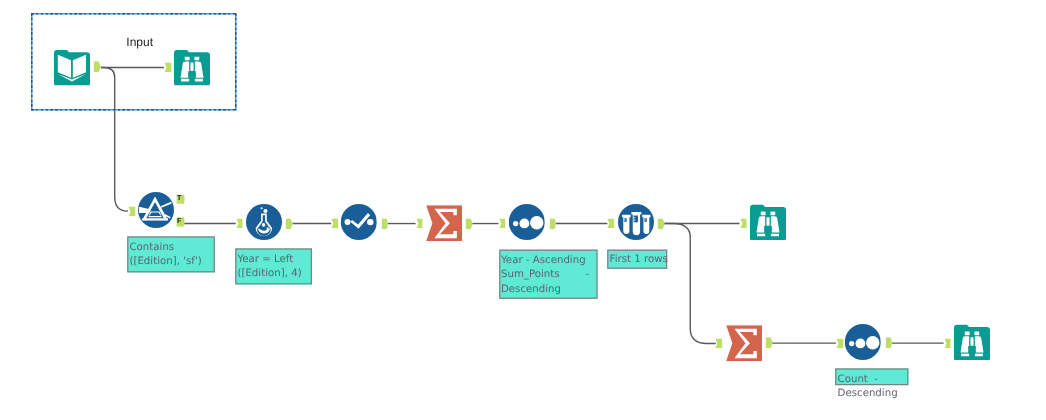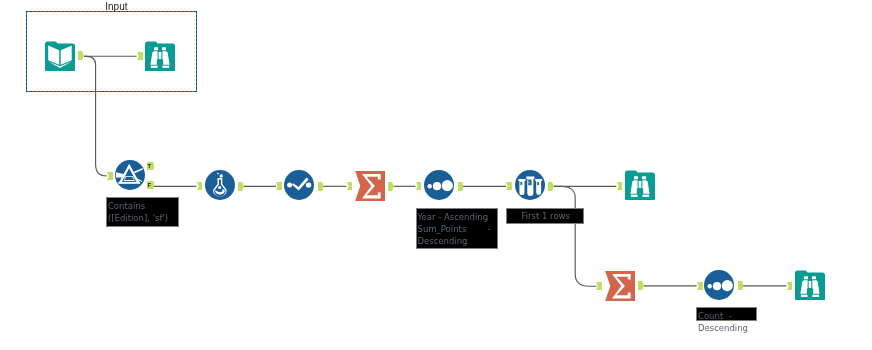--- a/index.html
+++ b/index.html
@@ -28,31 +28,31 @@
   .anchor > svg{display:block;}
   .anchor-letter{position:absolute;left:0;top:0;width:100%;height:100%;
                  font-family:"Liberation Sans",sans-serif;
                  font-size:6px;line-height:1;font-weight:bold;color:#1d1d1d;
                  display:flex;align-items:center;justify-content:center;
                  padding:0 1.6px 0 0;box-sizing:border-box;}
 
   #wires{position:absolute;left:0;top:0;width:872px;height:350px;pointer-events:none;}
 
   .annotation{position:absolute;box-sizing:border-box;border:1px solid #808080;
-              background:#000000;color:#5b6470;font-size:8.5px;line-height:12px;
+              background:#5eead4;color:#5b6470;font-size:8.5px;line-height:12px;
               padding:1.5px 0 0 0.6px;white-space:pre;}
 </style>
 </head>
 <body>
 
 <div id="canvas">
   <div class="tool-container" style="left:26.4px;top:11.4px;width:170.5px;height:80.3px;">
     <div class="ants"></div>
   </div>
-  <div class="container-title" style="left:26.4px;top:2px;width:180px;">Input</div>
+  <div class="container-title" style="left:26.4px;top:31px;width:180px;">Input</div>
   <svg id="wires" viewBox="0 0 872 350">
     <path d="M84.1 56.2 L136.6 56.2" fill="none" stroke="#595959" stroke-width="1.15"></path>
     <path d="M84.0 56.3 L86.5 56.3 C91.5 56.3 95.6 58.6 95.6 64.5 L95.6 164.0 C95.6 172.4 99.6 175.9 106.0 175.9 L106.6 175.9" fill="none" stroke="#595959" stroke-width="1.15"></path>
     <path d="M152.4 186.3 L196.4 186.3" fill="none" stroke="#595959" stroke-width="1.15"></path>
     <path d="M243.8 186.3 L276.0 186.3" fill="none" stroke="#595959" stroke-width="1.15"></path>
     <path d="M323.2 186.3 L346.3 186.3" fill="none" stroke="#595959" stroke-width="1.15"></path>
     <path d="M393.6 186.3 L415.4 186.3" fill="none" stroke="#595959" stroke-width="1.15"></path>
     <path d="M463.1 186.3 L506.1 186.3" fill="none" stroke="#595959" stroke-width="1.15"></path>
     <path d="M553.6 186.3 L616.3 186.3" fill="none" stroke="#595959" stroke-width="1.15"></path>
     <path d="M553.6 186.3 L562.0 186.3 C568.8 186.3 575.2 189.5 575.2 197.5 L575.2 273.7 C575.2 282.7 581.0 286.2 589.0 286.2 L596.5 286.2" fill="none" stroke="#595959" stroke-width="1.15"></path>
@@ -309,19 +309,21 @@
 <path d="M9.4 10.2 h3.2 v8.2 h-0.8 v5.4 h-6.4 l1.9 -11.8 a2.0 2.0 0 0 1 2.1 -1.8 z"></path>
 <path d="M20.6 10.2 h-3.2 v8.2 h0.8 v5.4 h6.4 l-1.9 -11.8 a2.0 2.0 0 0 0 -2.1 -1.8 z"></path>
 <rect x="13.7" y="11.1" width="2.6" height="7.0" rx="0.5"></rect>
 <path d="M5.9 24.7 h6.7 v2.2 h-6.7 z"></path>
 <path d="M17.4 24.7 h6.7 v2.2 h-6.7 z"></path>
 </g>
       </svg>
     </div>
   <div class="annotation" style="left:106.3px;top:197.3px;width:72.5px;height:29.7px;">Contains
 ([Edition], 'sf')</div>
+  <div class="annotation" style="left:196.3px;top:207.4px;width:64.0px;height:29.2px;">Year = Left
+([Edition], 4)</div>
   <div class="annotation" style="left:415.9px;top:208.3px;width:82px;height:40.3px;">Year - Ascending
 Sum_Points        -
 Descending</div>
-  <div class="annotation" style="left:506.4px;top:207.6px;width:78px;height:16.7px;text-align:center;">First 1 rows</div>
+  <div class="annotation" style="left:506.4px;top:207.6px;width:50px;height:16.7px;text-align:center;">First 1 rows</div>
   <div class="annotation" style="left:696.4px;top:307.2px;width:60.4px;height:14px;">Count  -
 Descending</div>
 </div>
 
 </body></html>

